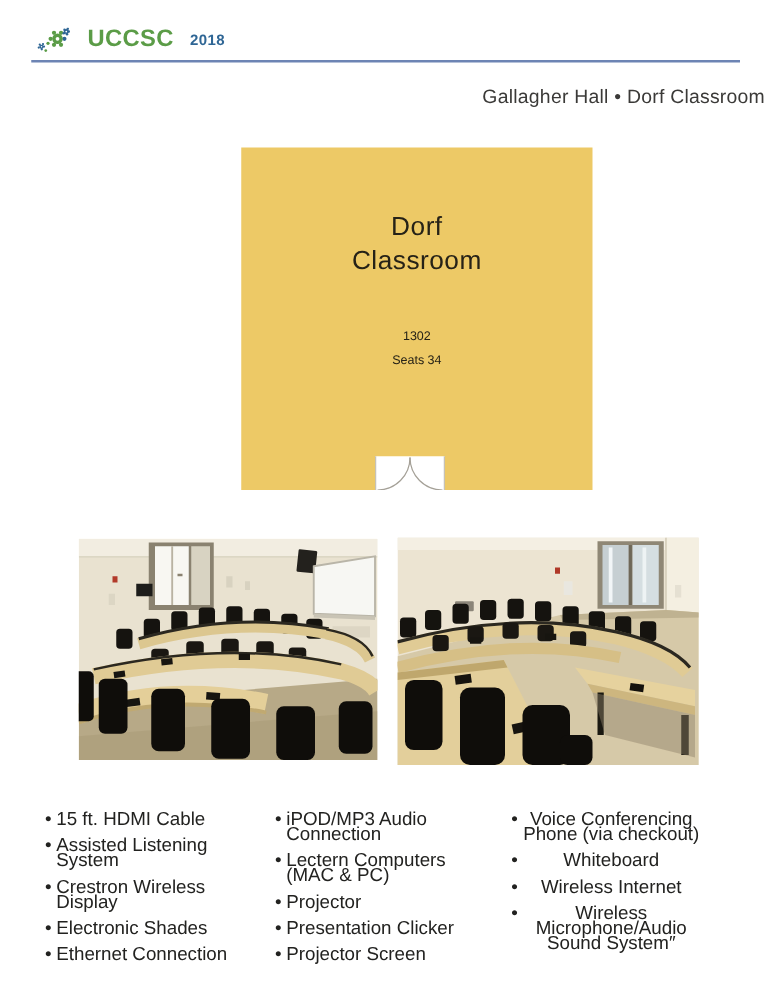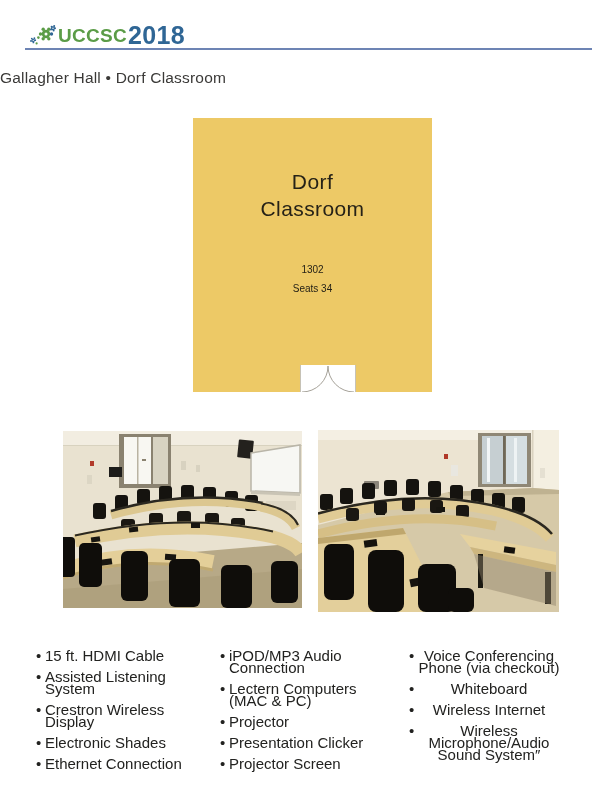--- a/index.html
+++ b/index.html
@@ -1,32 +1,32 @@
 <!DOCTYPE html>
 <html style="--room-fill: #edc966; --logo-green: #5b9c47; --logo-blue: #2f6695; --rule-blue: #6d84b4;"><head>
 <meta charset="utf-8">
 <style>
   html,body{margin:0;padding:0;background:#fff;}
   .page{position:relative;width:612px;height:792px;background:#ffffff;overflow:hidden;
         font-family:"Liberation Sans",sans-serif;}
 
   
-  .logo{position:absolute;left:29px;top:21px;display:flex;align-items:center;gap:1px;}
+  .logo{position:absolute;left:29px;top:21px;display:flex;align-items:center;gap:13px;}
   .logo-icon{display:block;margin-right:1px;}
   .logo-word{font-size:19px;font-weight:bold;letter-spacing:.3px;color:var(--logo-green);}
-  .logo-year{font-size:25px;font-weight:bold;letter-spacing:.3px;color:var(--logo-blue);}
+  .logo-year{font-size:12px;font-weight:bold;letter-spacing:.3px;color:var(--logo-blue);}
   .header-rule{position:absolute;left:25px;top:48px;width:567px;height:2.4px;
                background:var(--rule-blue);}
 
   
-  .title{position:absolute;left:0;top:69px;width:612px;text-align:left;
+  .title{position:absolute;left:0;top:69px;width:612px;text-align:right;
          font-size:15.5px;font-weight:500;color:#3b3a38;letter-spacing:.2px;}
 
   
-  .floorplan{position:absolute;left:193px;top:118px;width:239px;height:274px;
+  .floorplan{position:absolute;left:193px;top:118px;width:281px;height:274px;
              background:var(--room-fill);text-align:center;color:#262217;}
   .room-name{margin-top:50px;font-size:21px;line-height:27px;letter-spacing:.4px;}
   .room-meta{margin-top:38px;font-size:10px;line-height:19px;}
   .door{position:absolute;left:107px;bottom:0;width:54px;height:27px;background:#fff;
         border-left:1px solid #c6c2b6;border-right:1px solid #c6c2b6;}
   .door svg{display:block;}
 
   
   .photo-left{position:absolute;left:63px;top:431px;width:239px;height:177px;}
   .photo-right{position:absolute;left:318px;top:430px;width:241px;height:182px;}

